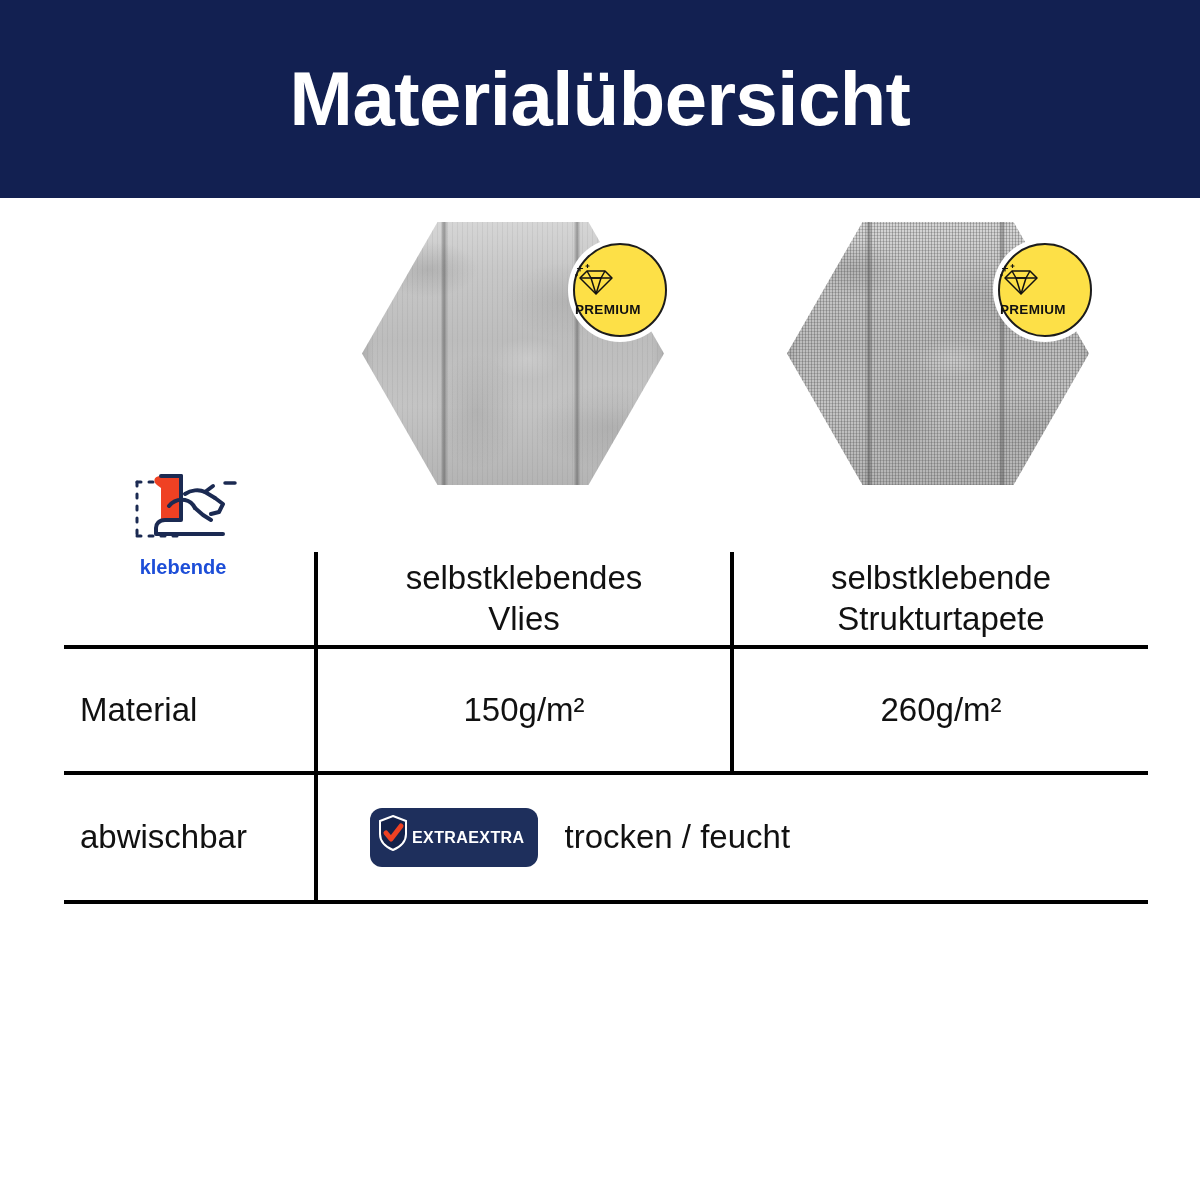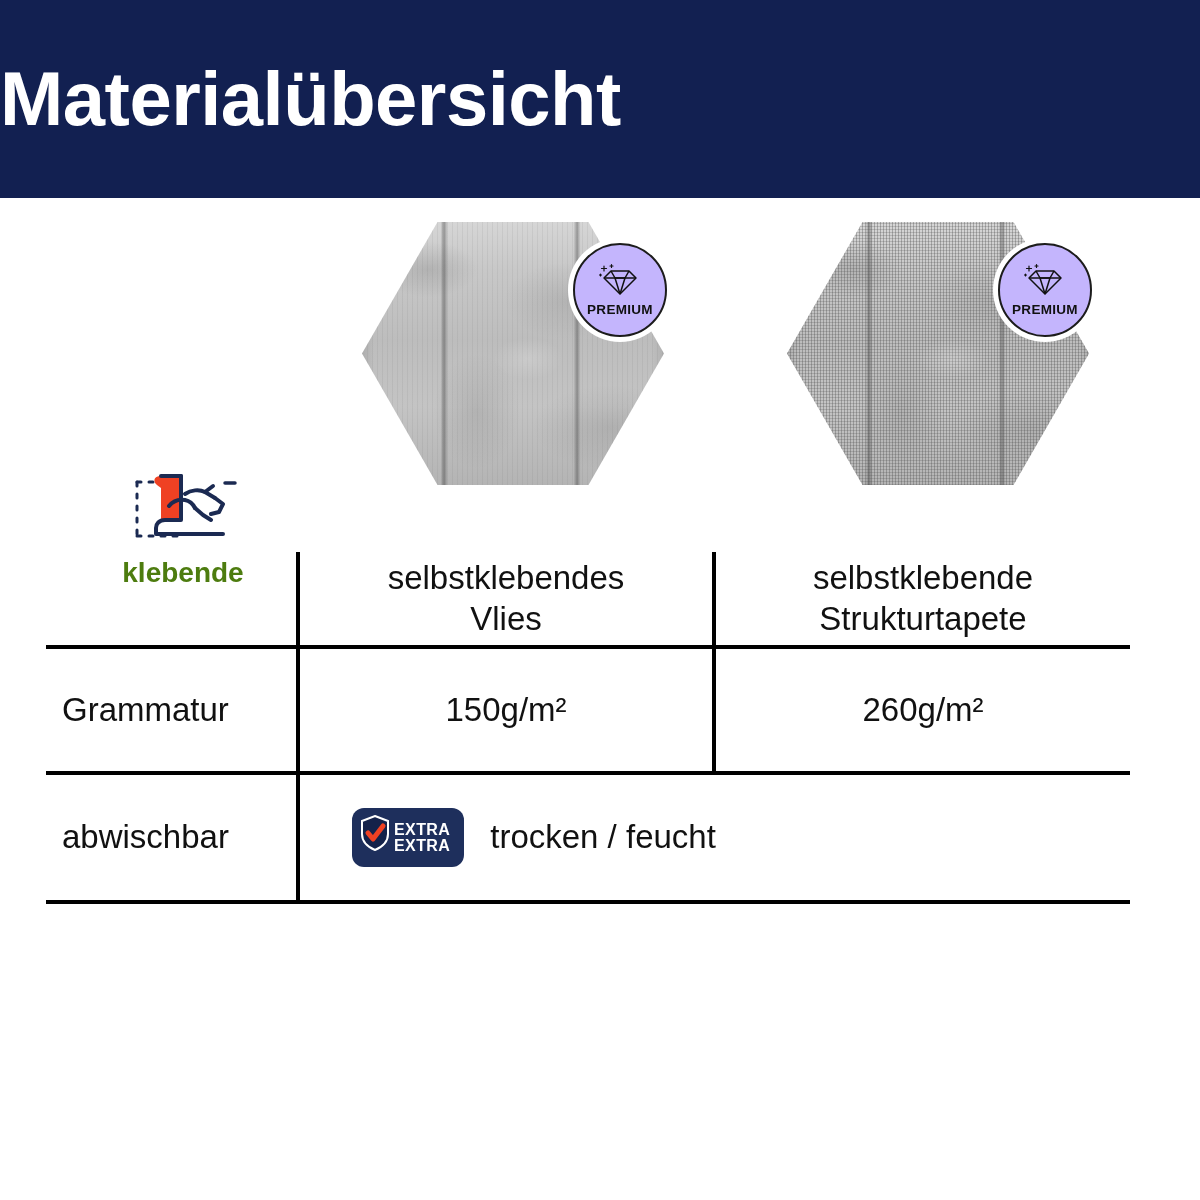--- a/index.html
+++ b/index.html
@@ -18,21 +18,21 @@
   
   .header-band {
     position: absolute;
     left: 0;
     top: 0;
     width: 1200px;
     height: 198px;
     background: #122051;
     display: flex;
     align-items: center;
-    justify-content: flex-start;
+    justify-content: center;
   }
   .header-title {
     color: #ffffff;
     font-size: 76px;
     font-weight: bold;
     letter-spacing: -0.5px;
     line-height: 1;
     white-space: nowrap;
   }
 
@@ -119,25 +119,24 @@
     background: #ffffff;
     display: flex;
     align-items: center;
     justify-content: center;
     z-index: 4;
   }
   .premium-inner {
     width: 90px;
     height: 90px;
     border-radius: 50%;
-    background: #c4b5fd;
+    background: #fde047;
     border: 2px solid #1c1c1c;
     display: flex;
     flex-direction: column;
-    align-items: center;
     justify-content: center;
     gap: 2px;
   }
   .premium-label {
     font-size: 13.5px;
     font-weight: bold;
     color: #111111;
     letter-spacing: 0.3px;
     line-height: 1;
   }
@@ -145,30 +144,30 @@
   
   .adhesive-block {
     position: absolute;
     left: 58px;
     top: 468px;
     width: 250px;
     text-align: center;
   }
   .adhesive-caption {
     margin-top: 4px;
-    color: #4d7c0f;
-    font-size: 28px;
+    color: #1d4ed8;
+    font-size: 20px;
     font-weight: bold;
     line-height: 1.18;
   }
 
   
   .spec-table {
     position: absolute;
-    left: 46px;
+    left: 64px;
     top: 552px;
     width: 1084px;
     border-collapse: collapse;
     table-layout: fixed;
   }
   .spec-table td {
     font-size: 33px;
     color: #111111;
     text-align: center;
     vertical-align: middle;
@@ -207,21 +206,21 @@
     display: inline-flex;
     align-items: center;
     gap: 4px;
     background: #1e2f5c;
     border-radius: 12px;
     padding: 7px 14px 7px 8px;
     position: relative;
   }
   .robust-text {
     display: flex;
-    flex-direction: column;
+    flex-direction: row;
     line-height: 1.0;
     color: #ffffff;
     font-weight: bold;
     font-size: 16px;
     letter-spacing: 0.4px;
   }
   .robust-text span { display: block; }
 </style>
 </head>
 <body>
@@ -338,21 +337,21 @@
         <div>Vlies</div>
       </td>
       <td>
         <div>selbstklebende</div>
         <div>Strukturtapete</div>
       </td>
     </tr>
 
 
     <tr class="row-std ruled">
-      <td class="label-cell vline-right">Grammatur</td>
+      <td class="label-cell vline-right">Material</td>
       <td class="vline-right">150g/m²</td>
       <td>260g/m²</td>
     </tr>
 
 
     <tr class="row-last ruled">
       <td class="label-cell vline-right">abwischbar</td>
       <td colspan="2">
         <div class="wipe-cell">
           <span class="robust-badge">

